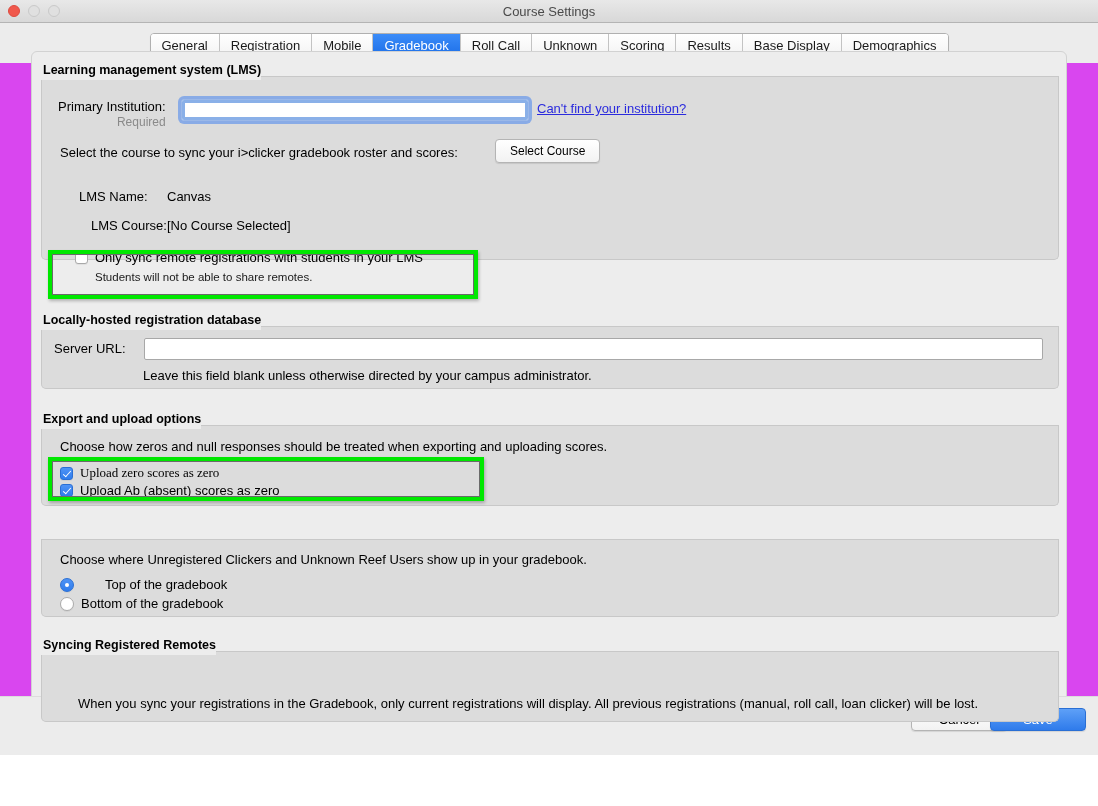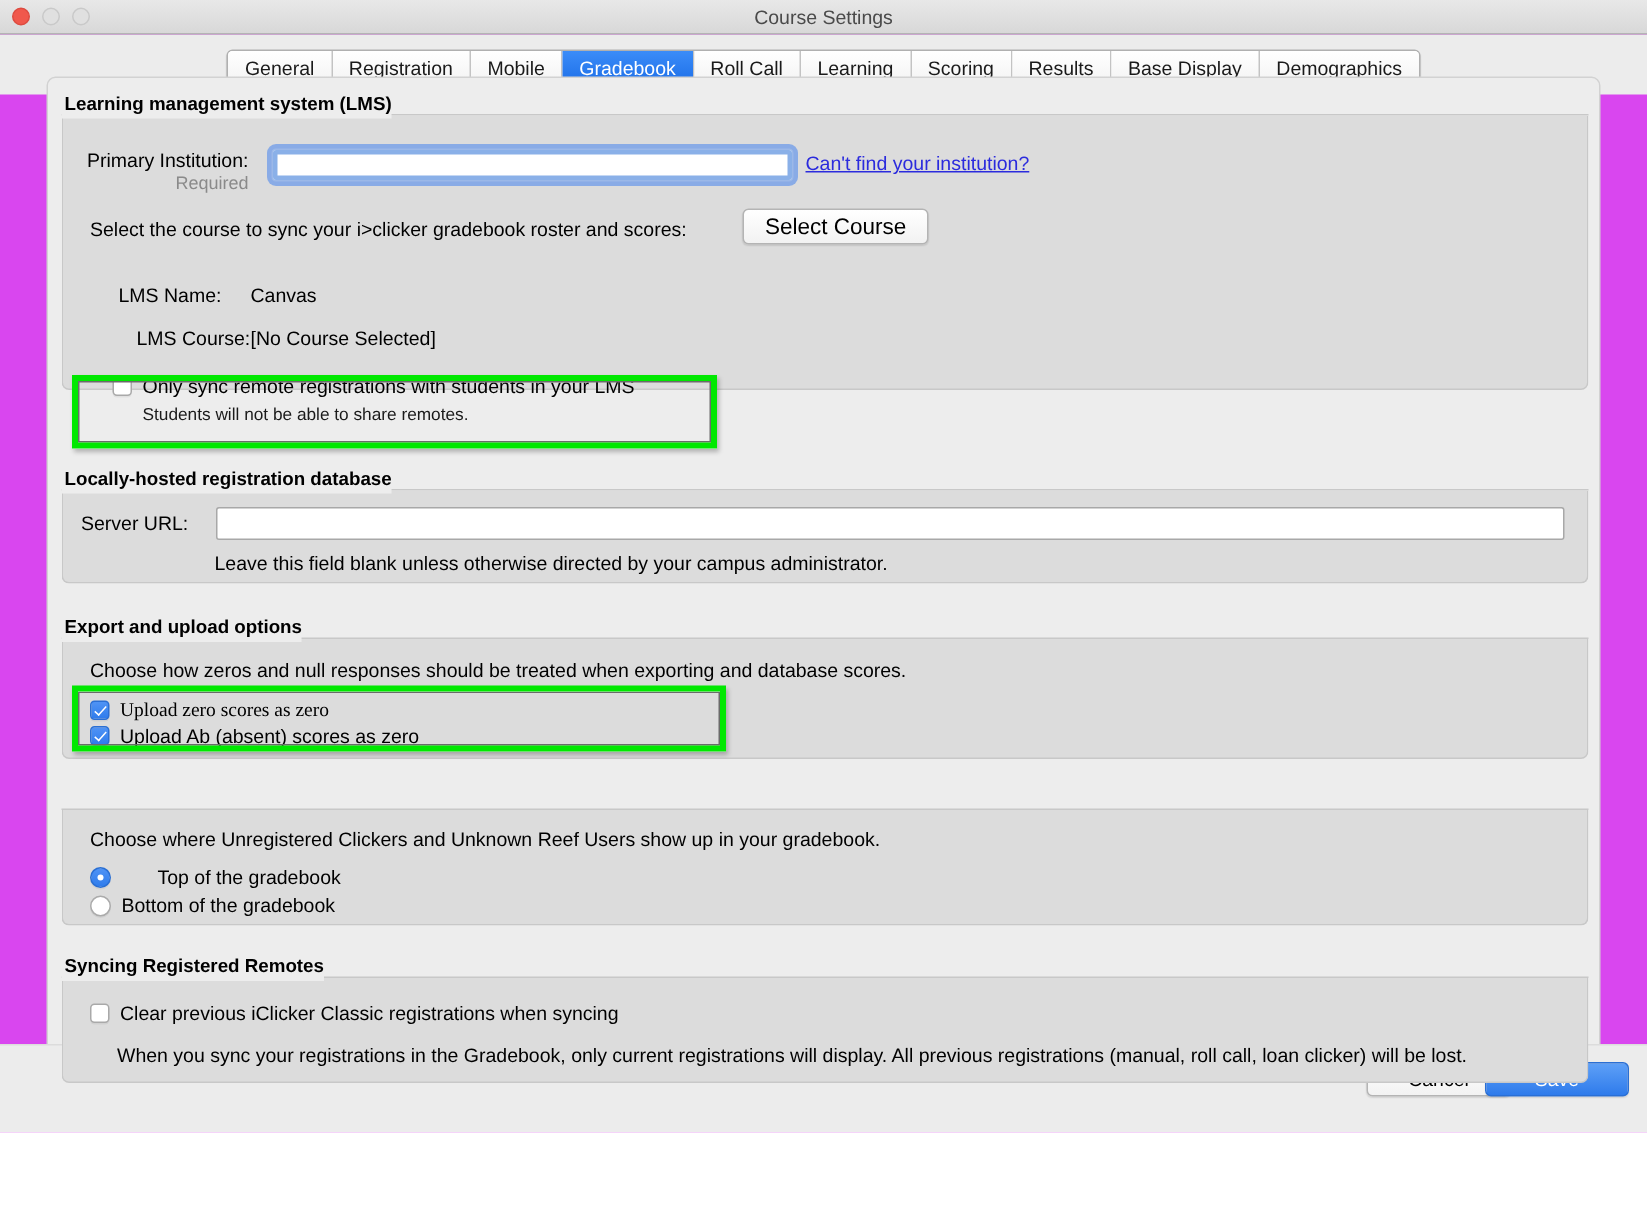--- a/index.html
+++ b/index.html
@@ -164,21 +164,21 @@
   .link {
     font-size: 13px;
     color: #2b2bdd;
     text-decoration: underline;
     cursor: pointer;
   }
   .pushbutton {
     background: linear-gradient(to bottom, #ffffff 0%, #f2f2f2 100%);
     border: 1px solid #b4b4b4;
     border-radius: 4px;
-    font-size: 15px;
+    font-size: 12px;
     color: #000;
     height: 22px;
     padding: 0 14px;
     display: inline-flex;
     align-items: center;
     justify-content: center;
     box-shadow: 0 1px 1px rgba(0,0,0,0.10);
     cursor: default;
     white-space: nowrap;
   }
@@ -288,21 +288,21 @@
     <div id="window-title">Course Settings</div>
   </div>
 
   <div id="tabbar">
     <div class="tabs">
       <div class="tab">General</div>
       <div class="tab">Registration</div>
       <div class="tab">Mobile</div>
       <div class="tab selected">Gradebook</div>
       <div class="tab">Roll Call</div>
-      <div class="tab">Learning</div>
+      <div class="tab">Unknown</div>
       <div class="tab">Scoring</div>
       <div class="tab">Results</div>
       <div class="tab">Base Display</div>
       <div class="tab">Demographics</div>
     </div>
   </div>
 
   <div id="content">
 
     <div class="group" style="top:8px;">
@@ -350,21 +350,21 @@
         <span class="lbl" style="position:absolute; left:101px; top:41px;">Leave this field blank unless otherwise directed by your campus administrator.</span>
       </div>
     </div>
 
     <div class="group" style="top:357px;">
       <div style="position:relative;height:17px;">
         <div class="group-title-rule"></div>
         <span class="group-title">Export and upload options</span>
       </div>
       <div class="group-box" style="height:80px;">
-        <span class="lbl" style="position:absolute; left:18px; top:13px;">Choose how zeros and null responses should be treated when exporting and database scores.</span>
+        <span class="lbl" style="position:absolute; left:18px; top:13px;">Choose how zeros and null responses should be treated when exporting and uploading scores.</span>
 
         <div class="checkrow" style="position:absolute; left:18px; top:39px;font-family:Liberation Serif, serif;">
           <span class="cb on"></span>
           <span class="cb-label">Upload zero scores as zero</span>
         </div>
 
         <div class="checkrow" style="position:absolute; left:18px; top:57px;">
           <span class="cb on"></span>
           <span class="cb-label">Upload Ab (absent) scores as zero</span>
         </div>
@@ -389,24 +389,20 @@
         </div>
       </div>
     </div>
 
     <div class="group" style="top:583px;">
       <div style="position:relative;height:17px;">
         <div class="group-title-rule"></div>
         <span class="group-title">Syncing Registered Remotes</span>
       </div>
       <div class="group-box" style="height:70px;">
-        <div class="checkrow" style="position:absolute; left:18px; top:16px;">
-          <span class="cb"></span>
-          <span class="cb-label">Clear previous iClicker Classic registrations when syncing</span>
-        </div>
         <span class="lbl" style="position:absolute; left:36px; top:44px;">When you sync your registrations in the Gradebook, only current registrations will display. All previous registrations (manual, roll call, loan clicker) will be lost.</span>
       </div>
     </div>
 
     <div class="hl" style="left:16px; top:198px; width:430px; height:49px;"></div>
     <div class="hl" style="left:16px; top:405px; width:436px; height:44px;"></div>
 
   </div>
 
   <div id="bottombar">

